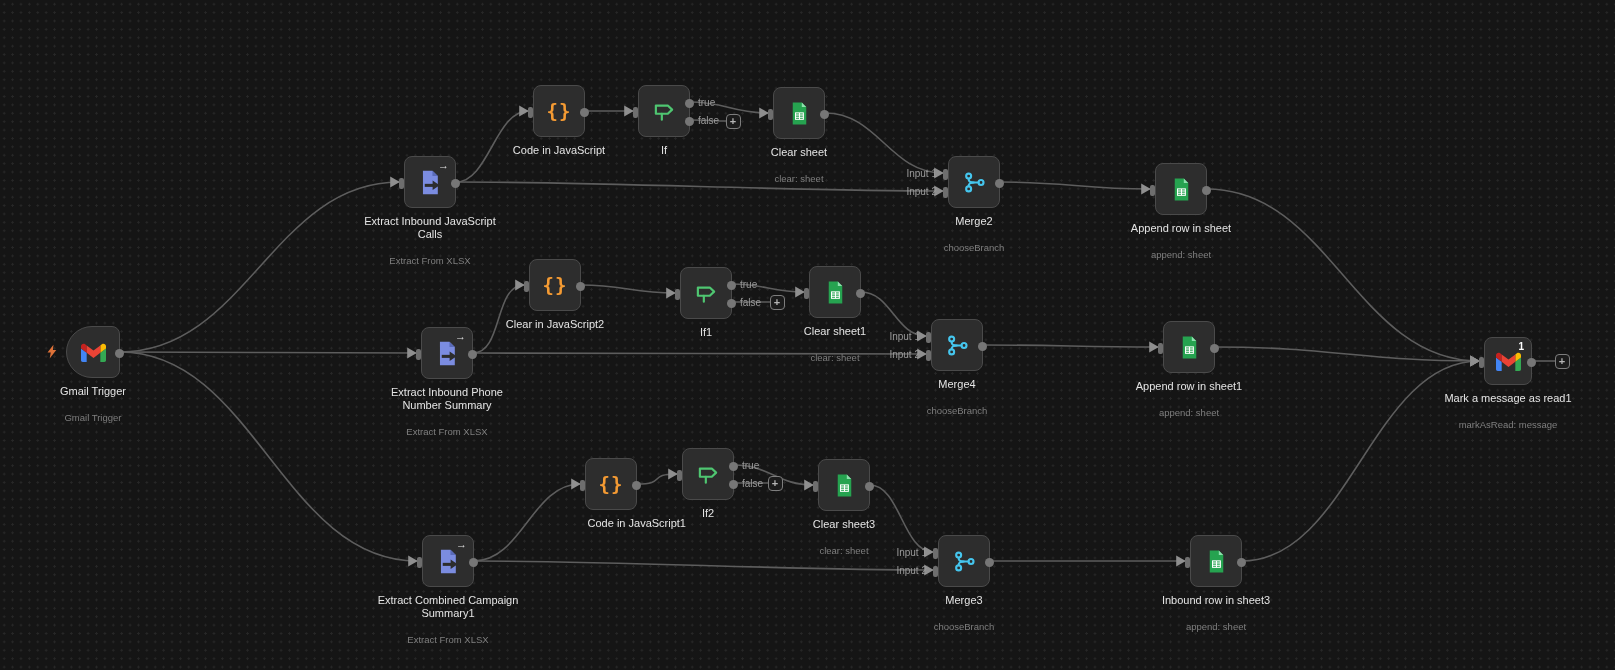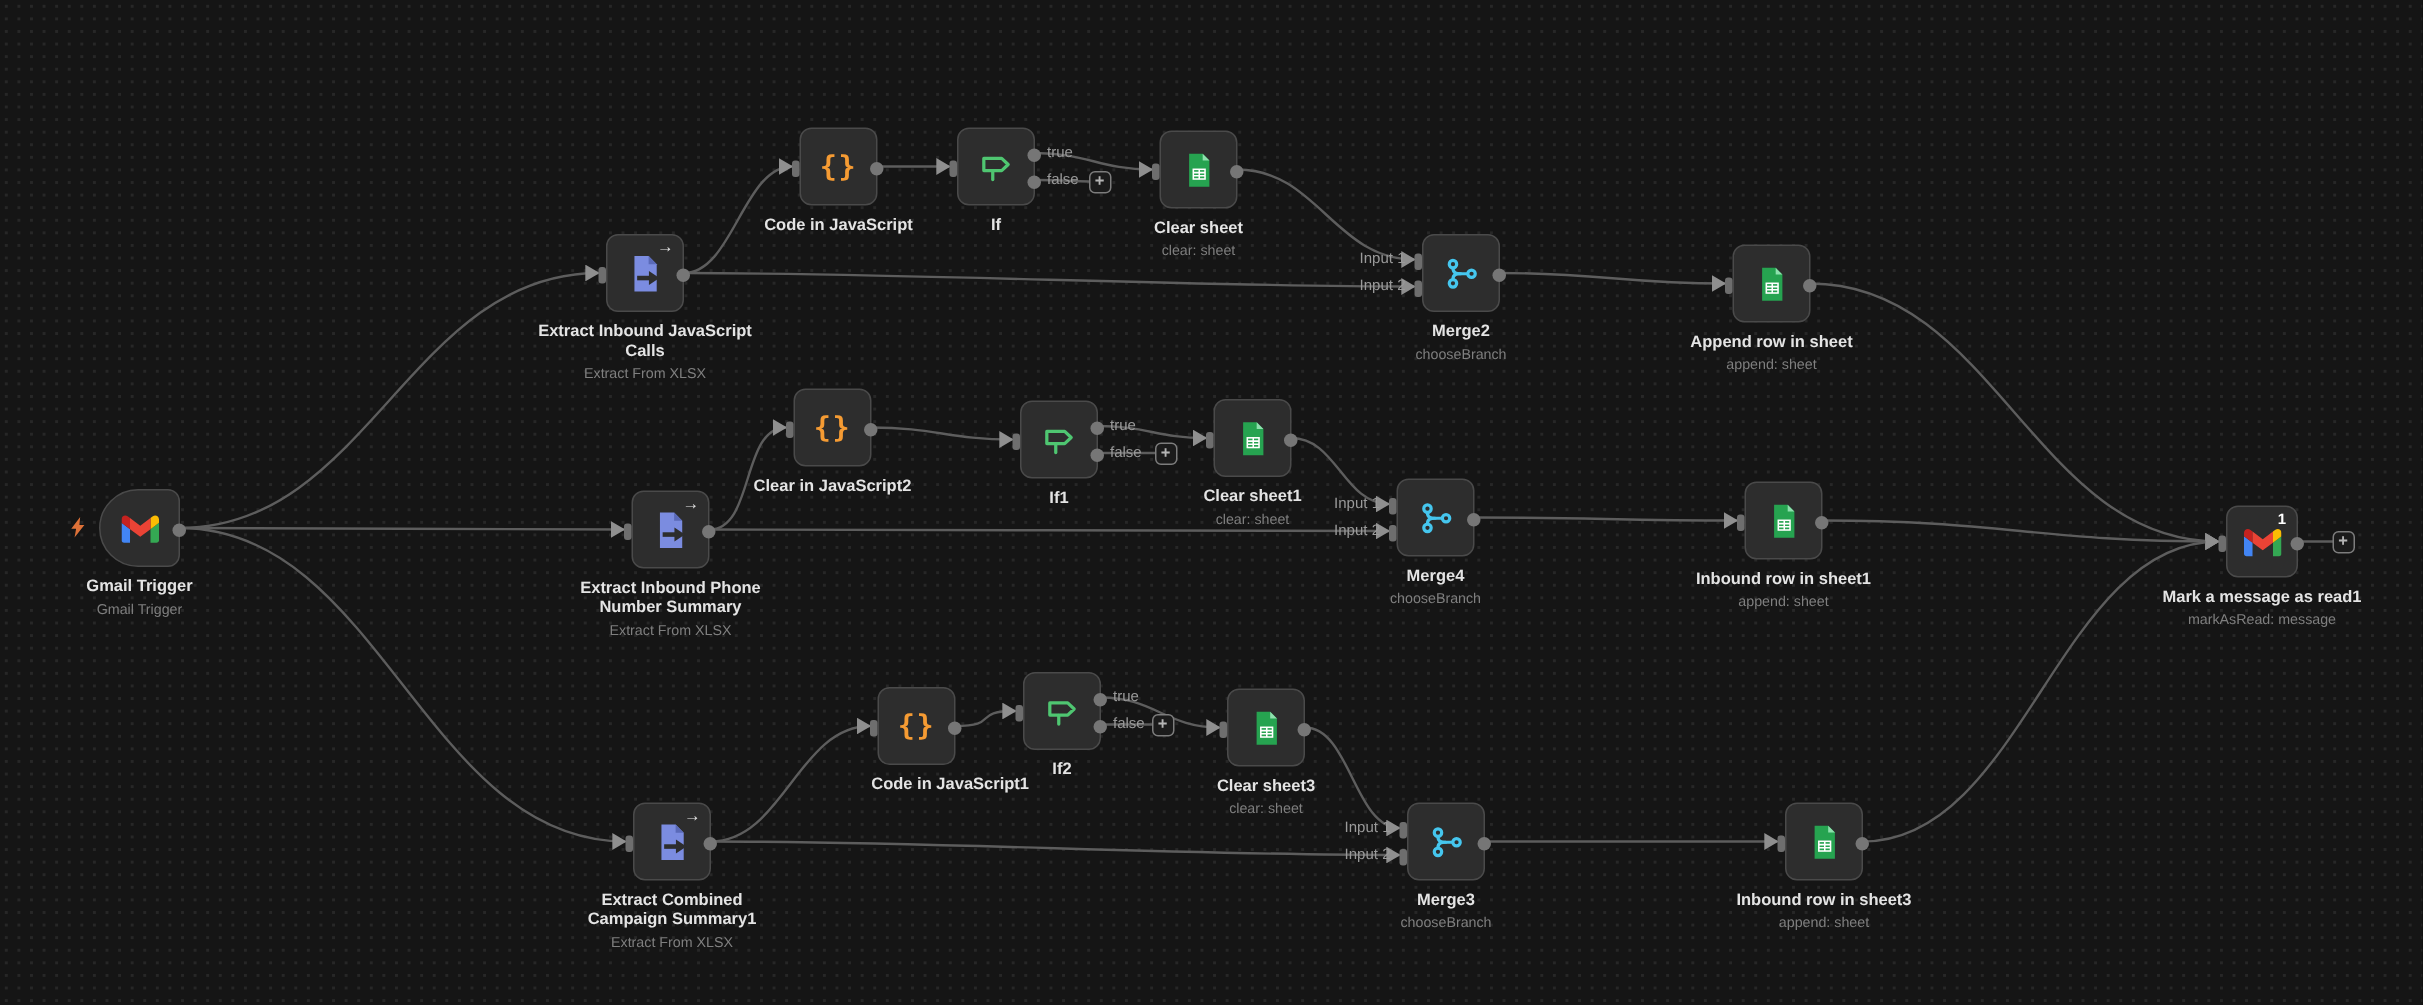--- a/index.html
+++ b/index.html
@@ -13,22 +13,22 @@
   #edges{position:absolute;left:0;top:0;z-index:1;}
   .node{
     position:absolute;z-index:3;background:#2d2d2d;border:1px solid #4a4a4a;
     border-radius:8px;display:flex;align-items:center;justify-content:center;
     box-sizing:border-box;cursor:pointer;
   }
   .node.trigger{border-radius:26px 8px 8px 26px;}
   .node .icon{display:flex;align-items:center;justify-content:center;}
   .code-glyph{font-family:"DejaVu Sans Mono",monospace;font-weight:bold;font-size:19px;letter-spacing:1px;line-height:1;}
   .node-label{position:absolute;z-index:4;text-align:center;pointer-events:none;}
-  .node-label .t{font-size:11px;font-weight:bold;color:#e4e4e4;line-height:13px;}
-  .node-label .s{font-size:9.5px;color:#7f7f7f;margin-top:3px;line-height:11px;}
+  .node-label .t{font-size:11px;font-weight:normal;color:#e4e4e4;line-height:13px;}
+  .node-label .s{font-size:9.5px;color:#7f7f7f;margin-top:14px;line-height:11px;}
   .port-out{position:absolute;width:9px;height:9px;border-radius:50%;background:#767676;z-index:5;}
   .port-in{position:absolute;width:5px;height:11px;border-radius:2px;background:#6e6e6e;z-index:5;}
   .port-label{position:absolute;z-index:4;font-size:10px;color:#9a9a9a;white-space:nowrap;pointer-events:none;}
   .port-label.right{transform:translate(0,-50%);}
   .port-label.left{transform:translate(-100%,-50%);}
   .plus-btn{
     position:absolute;z-index:4;width:15px;height:15px;box-sizing:border-box;
     background:#1b1b1b;border:1.5px solid #7d7d7d;border-radius:4px;
     color:#b5b5b5;font-size:11px;font-weight:bold;line-height:12px;text-align:center;cursor:pointer;
   }
@@ -290,21 +290,21 @@
     <g stroke="#ffffff" stroke-width="1" fill="none">
       <rect x="8.2" y="11.4" width="7.5" height="6.2"></rect>
       <path d="M8.2 13.5h7.5M8.2 15.5h7.5M12 11.4v6.2"></path>
     </g>
   </svg>
       </div>
       <span class="port-out" style="right: -4.5px; top: 21.5px;"></span>
       <span class="port-in" style="left: -6px; top: 20.5px;"></span>
     </div>
     <div class="node-label" style="left: 1114px; top: 380px; width: 150px;">
-      <div class="t">Inbound row in sheet1</div>
+      <div class="t">Append row in sheet1</div>
       <div class="s">append: sheet</div>
     </div>
     <div class="node" style="left: 422px; top: 535px; width: 52px; height: 52px;">
       <div class="icon">
         <svg width="27" height="27" viewBox="0 0 24 24">
     <path fill="#7b8ce0" d="M5.3 1.5h8.4l4.8 4.8v16.2H5.3z"></path>
     <path fill="#5a6ab8" d="M13.7 1.5l4.8 4.8h-4.8z"></path>
     <g fill="#2d2d2d">
             <rect x="6.9" y="13.2" width="8" height="2.7"></rect>
             <path d="M13.9 10.3l6.2 4.2-6.2 4.2z"></path>

